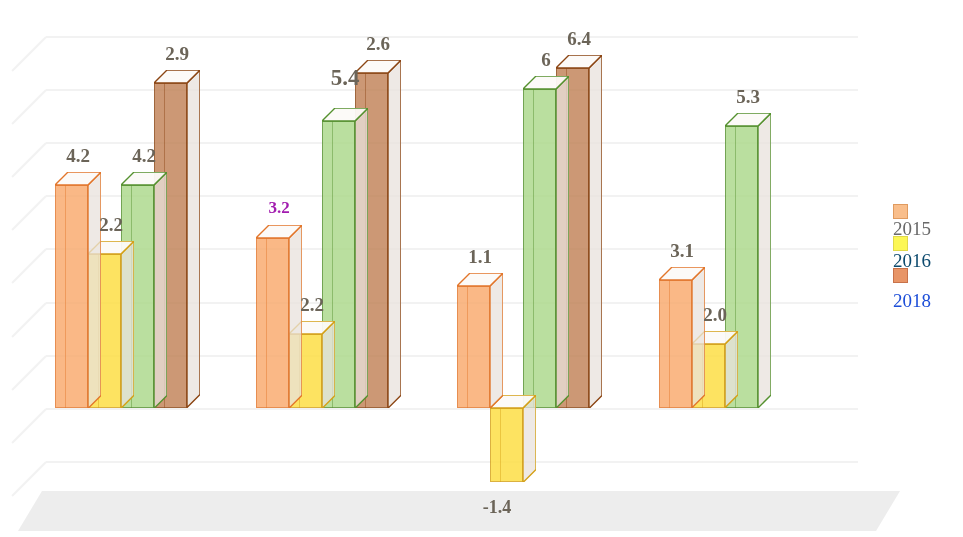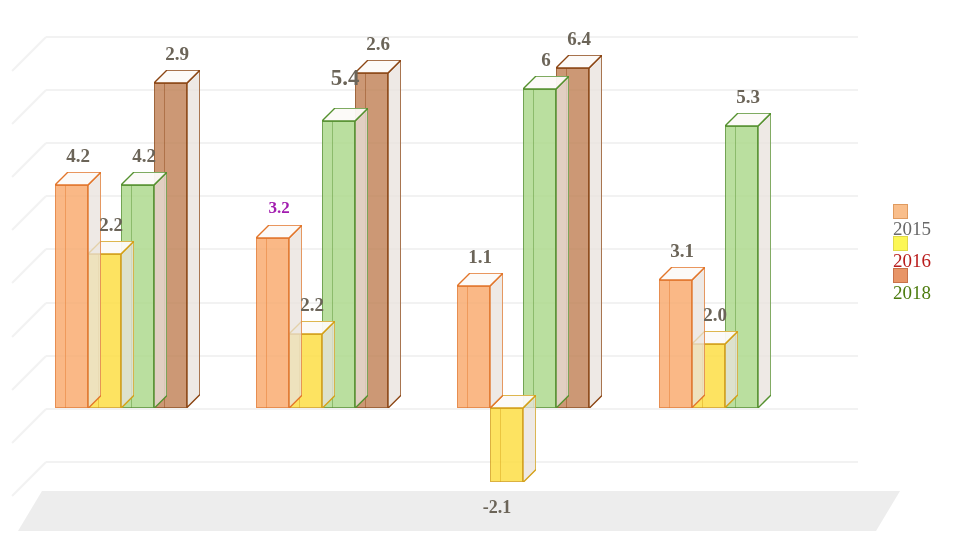--- a/index.html
+++ b/index.html
@@ -66,21 +66,21 @@
       <div class="gridline" style="left: 46px; top: 461.2px; width: 812px; background: rgb(242, 242, 242);"></div>
       <div class="gridline-slant" style="left: 46px; top: 461.2px; width: 47.8004px; background: rgb(242, 242, 242); transform: rotate(135deg);"></div>
     </div>
 
   <div class="floor" id="floor">
     <svg width="963" height="46" viewBox="0 0 963 46">
       <polygon id="floor-poly" points="18,44 42,4 900,4 876,44" fill="#EDEDED"></polygon>
     </svg>
   </div>
 
-  <div class="axis-label" style="left:497px;top:497px;font-size:18px;transform:translateX(-50%);">-2.1</div>
+  <div class="axis-label" style="left:497px;top:497px;font-size:18px;transform:translateX(-50%);">-1.4</div>
 
   <div class="plot" id="plot">
       <div class="bar" style="left: 55px; top: 171.56px; width: 46px; height: 236.44px; z-index: 14;">
         <div class="side" style="left: 0px; top: 0px; width: 46px; height: 236.44px;"><svg width="46" height="236.44000000000003" viewBox="0 0 46 236.44000000000003">
             <polygon points="33,13 46,0 46,223.44000000000003 33,236.44000000000003" fill="#E8E2DC" fill-opacity="0.75" stroke="#E2762B" stroke-width="1.4"></polygon>
             <polygon points="0,13 13,0 46,0 33,13" fill="#FCFAF8" fill-opacity="0.95" stroke="#E2762B" stroke-width="1.4"></polygon>
           </svg></div>
         <div class="front" style="left: 0px; top: 13px; width: 33px; height: 223.44px; background: rgb(249, 169, 108); opacity: 0.82; border: 1.4px solid rgb(226, 118, 43);"></div>
         <div style="position: absolute; left: 10px; top: 13px; width: 1px; height: 223.44px; background: rgb(226, 118, 43); opacity: 0.45;"></div>
       </div>
@@ -212,21 +212,21 @@
       <div class="bar-label" style="font-size: 19px; color: rgb(107, 100, 88); width: 66px; left: 546px; top: 27.52px; z-index: 200;">6.4</div>
     </div>
 
   <div class="legend" id="legend">
       <div class="legend-item">
         <span class="legend-swatch" style="background: rgb(249, 190, 139); border: 1px solid rgb(224, 155, 95);"></span>
         <span class="legend-text" style="color: rgb(105, 105, 105);">2015</span>
       </div>
       <div class="legend-item">
         <span class="legend-swatch" style="background: rgb(252, 247, 85); border: 1px solid rgb(224, 217, 74);"></span>
-        <span class="legend-text" style="color: #b91c1c;">2016</span>
+        <span class="legend-text" style="color: #0c4a6e;">2016</span>
       </div>
       <div class="legend-item">
         <span class="legend-swatch" style="background: rgb(232, 149, 103); border: 1px solid rgb(200, 114, 74);"></span>
-        <span class="legend-text" style="color: #4d7c0f;">2018</span>
+        <span class="legend-text" style="color: #1d4ed8; margin-top: 8px;">2018</span>
       </div>
     </div>
 
 </div>
 
 </body></html>

